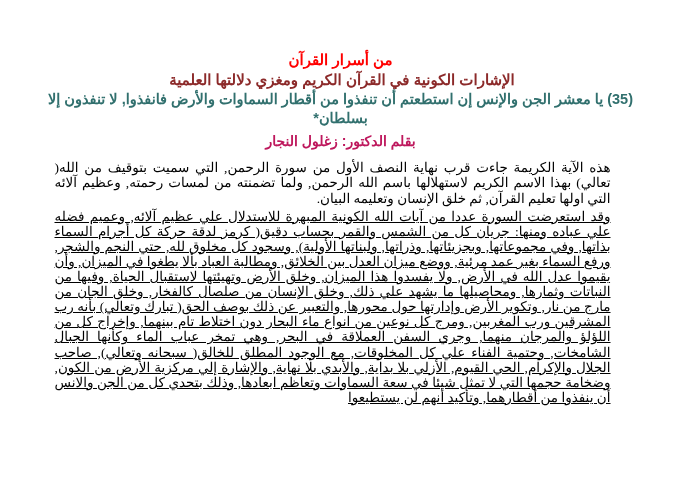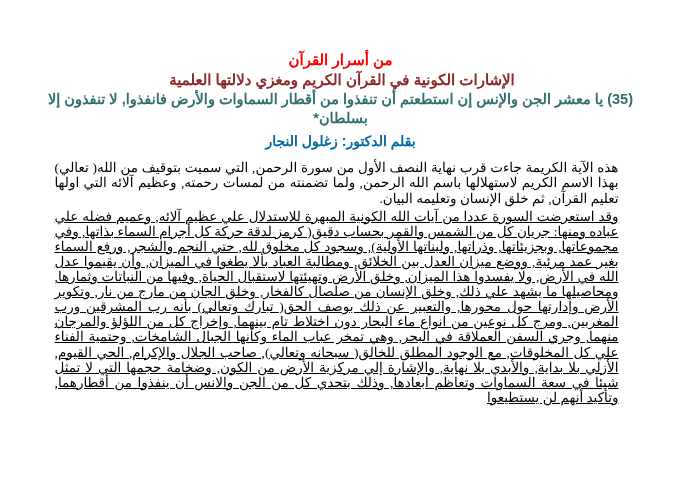--- a/index.html
+++ b/index.html
@@ -55,35 +55,35 @@
   .title-verse {
     font-size: 14.5px;
     color: #31706e;
     margin: 0 auto 1px auto;
     width: 616px;
     font-family: "Liberation Sans", sans-serif;
   }
 
   .title-byline {
     font-size: 14px;
-    color: #0369a1;
+    color: #be185d;
     margin: 6px 0 0 0;
     font-family: "Liberation Sans", sans-serif;
   }
 
   .body-block {
     margin: 9px auto 0 auto;
     width: 572px;
     direction: rtl;
     text-align: justify;
     text-justify: inter-word;
   }
 
   .para {
-    margin: 0 8px 0 0;
+    margin: 0 16px 0 0;
     font-size: 13.5px;
     line-height: 15.1px;
     color: #000000;
     text-align: justify;
     direction: rtl;
     font-family: "Liberation Serif", "DejaVu Serif", serif;
   }
 
   .para + .para {
     margin-top: 3px;

